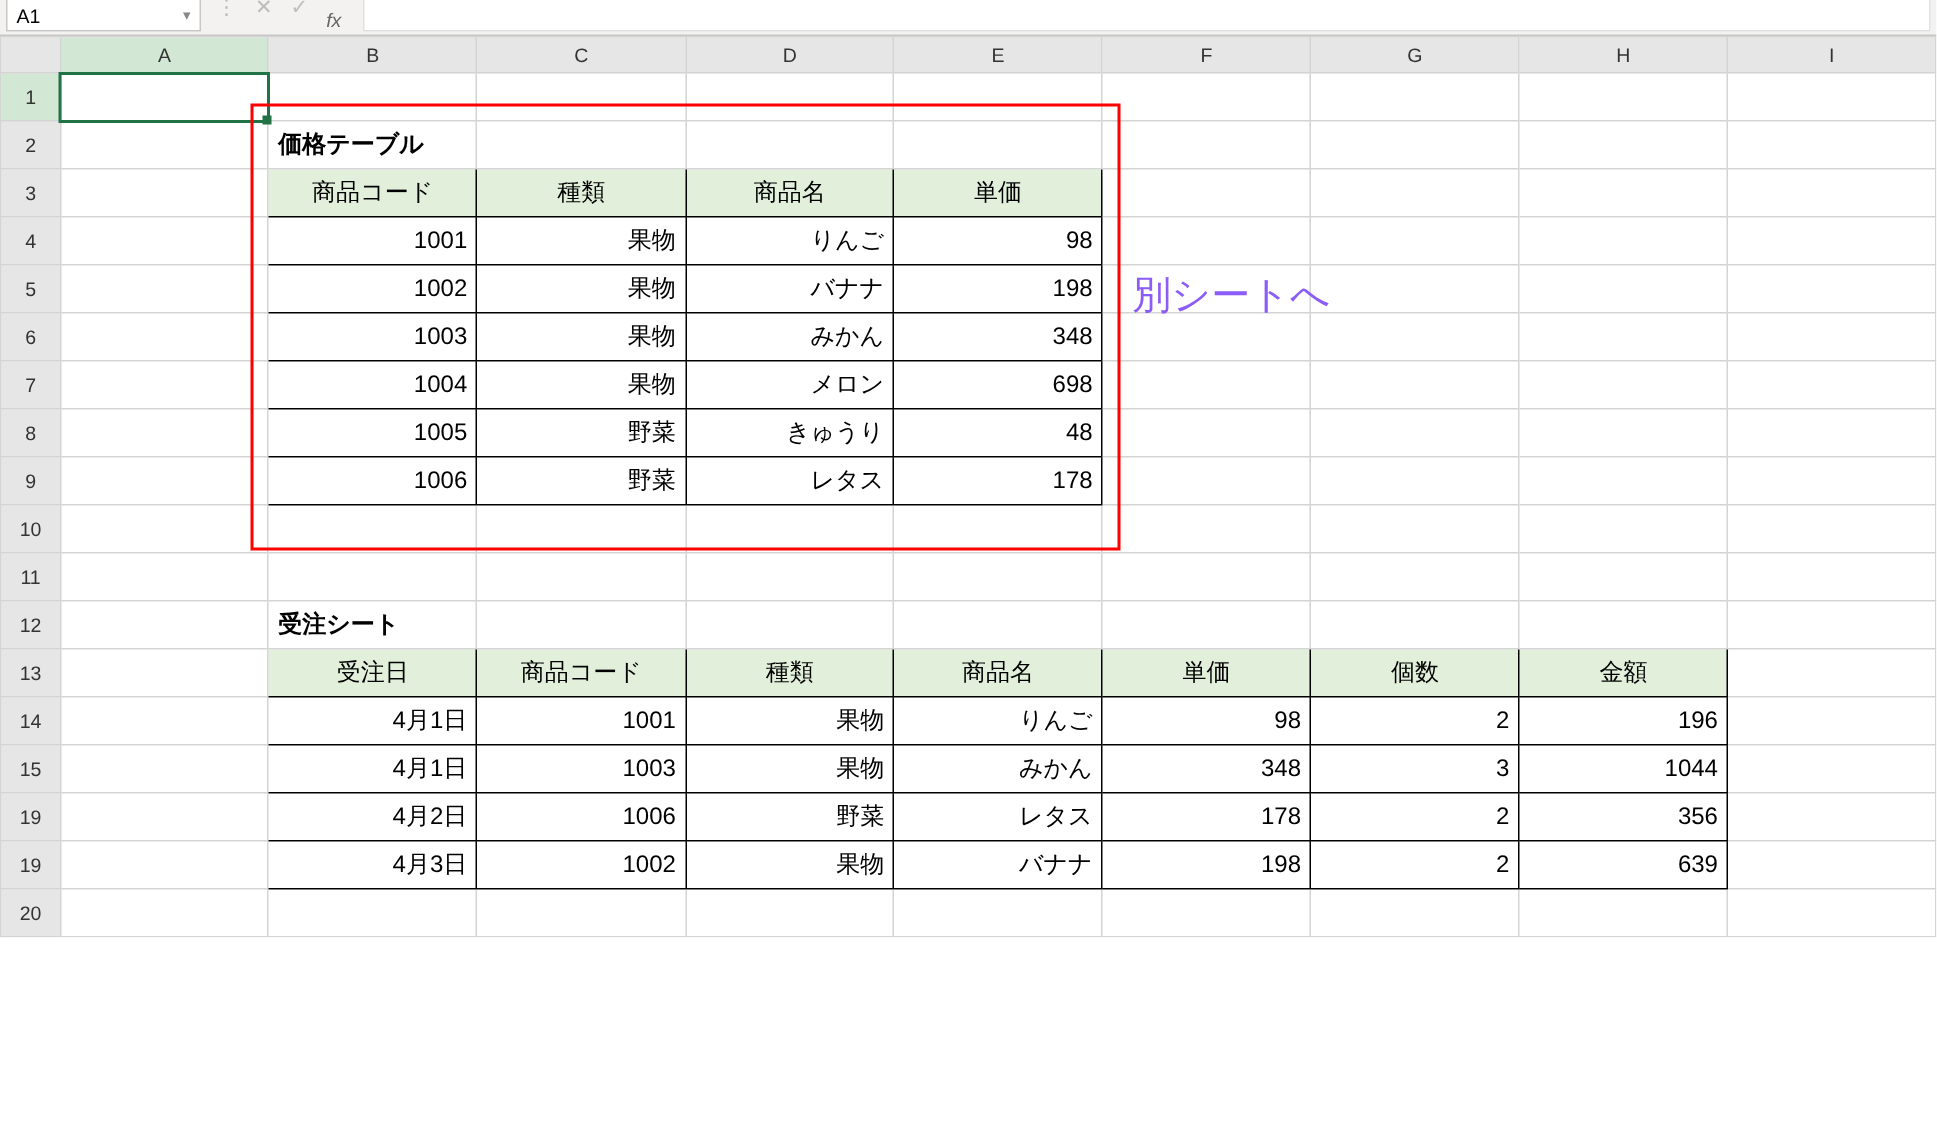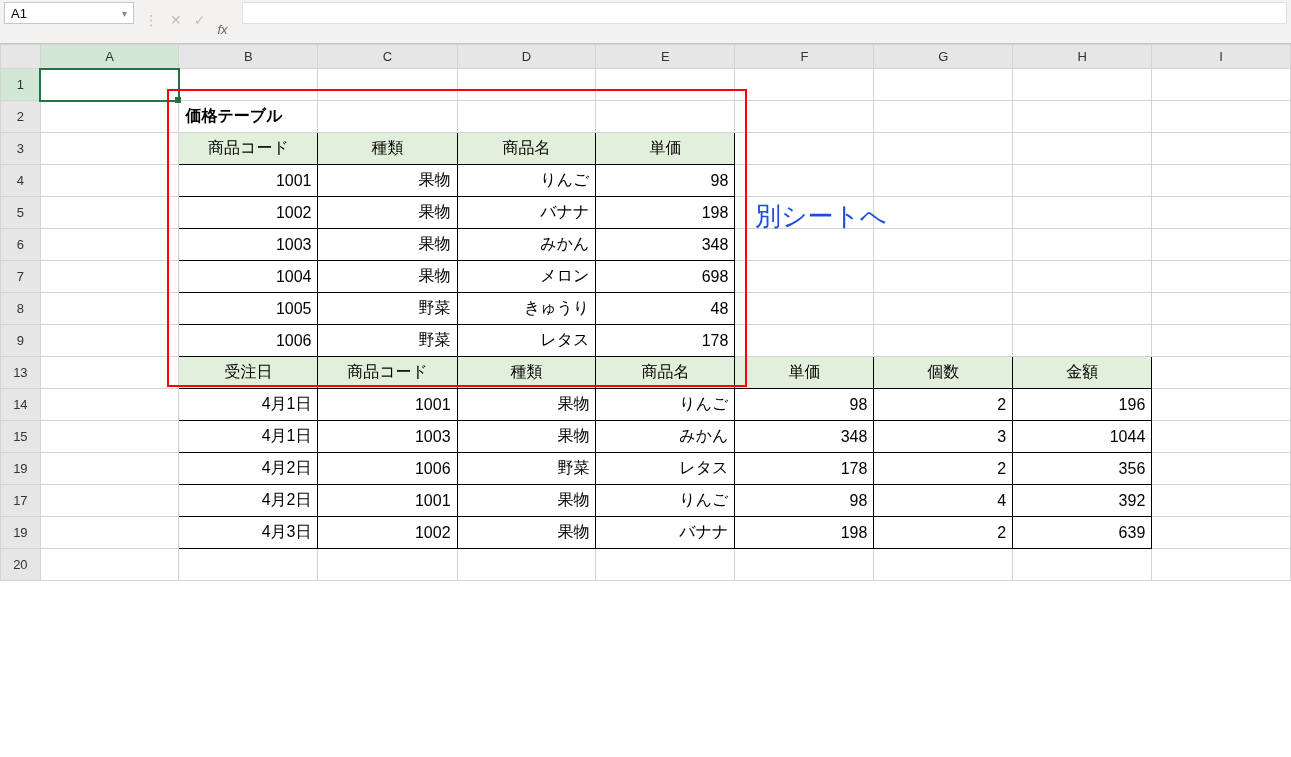--- a/index.html
+++ b/index.html
@@ -6,22 +6,22 @@
   html, body {
     margin: 0; padding: 0;
     font-family: "Meiryo", "Yu Gothic", Arial, sans-serif;
     font-size: 14px;
     background: #ffffff;
     color: #000;
     user-select: none;
   }
   .formula-bar {
     display: flex;
-    align-items: flex-start;
-    height: 44px;
+    align-items: flex-end;
+    height: 24px;
     background: #f3f2f1;
     border-bottom: 1px solid #c7c7c7;
     padding: 2px 4px;
   }
   .name-box {
     width: 130px;
     height: 22px;
     background: #fff;
     border: 1px solid #c7c7c7;
     display: flex;
@@ -118,21 +118,21 @@
   .hdr-active { background: #d2e8d4 !important; }
 
   .red-box {
     position: absolute;
     border: 2px solid #ff0000;
     pointer-events: none;
     z-index: 3;
   }
   .red-annot {
     position: absolute;
-    color: #1d4ed8;
+    color: #8b5cf6;
     font-size: 26px;
     z-index: 4;
     font-weight: normal;
     white-space: nowrap;
   }
 </style>
 </head>
 <body>
 
 <div class="formula-bar">
@@ -326,20 +326,58 @@
           </td>
           <td id="c_E_9" class="bt bb bl br">
             <div class="cell-inner ta-r">178</div>
           </td>
           <td id="c_F_9"></td>
           <td id="c_G_9"></td>
           <td id="c_H_9"></td>
           <td id="c_I_9"></td>
         </tr>
         <tr>
+          <th class="rowhdr">10</th>
+          <td id="c_A_10"></td>
+          <td id="c_B_10"></td>
+          <td id="c_C_10"></td>
+          <td id="c_D_10"></td>
+          <td id="c_E_10"></td>
+          <td id="c_F_10"></td>
+          <td id="c_G_10"></td>
+          <td id="c_H_10"></td>
+          <td id="c_I_10"></td>
+        </tr>
+        <tr>
+          <th class="rowhdr">11</th>
+          <td id="c_A_11"></td>
+          <td id="c_B_11"></td>
+          <td id="c_C_11"></td>
+          <td id="c_D_11"></td>
+          <td id="c_E_11"></td>
+          <td id="c_F_11"></td>
+          <td id="c_G_11"></td>
+          <td id="c_H_11"></td>
+          <td id="c_I_11"></td>
+        </tr>
+        <tr>
+          <th class="rowhdr">12</th>
+          <td id="c_A_12"></td>
+          <td id="c_B_12">
+            <div class="cell-inner ta-l bold-text">受注シート</div>
+          </td>
+          <td id="c_C_12"></td>
+          <td id="c_D_12"></td>
+          <td id="c_E_12"></td>
+          <td id="c_F_12"></td>
+          <td id="c_G_12"></td>
+          <td id="c_H_12"></td>
+          <td id="c_I_12"></td>
+        </tr>
+        <tr>
           <th class="rowhdr">13</th>
           <td id="c_A_13"></td>
           <td id="c_B_13" class="tbl-header-cell bt bb bl br">
             <div class="cell-inner ta-c">受注日</div>
           </td>
           <td id="c_C_13" class="tbl-header-cell bt bb bl br">
             <div class="cell-inner ta-c">商品コード</div>
           </td>
           <td id="c_D_13" class="tbl-header-cell bt bb bl br">
             <div class="cell-inner ta-c">種類</div>
@@ -428,46 +466,20 @@
           <td id="c_F_16" class="bt bb bl br">
             <div class="cell-inner ta-r">178</div>
           </td>
           <td id="c_G_16" class="bt bb bl br">
             <div class="cell-inner ta-r">2</div>
           </td>
           <td id="c_H_16" class="bt bb bl br">
             <div class="cell-inner ta-r">356</div>
           </td>
           <td id="c_I_16"></td>
-        </tr>
-        <tr>
-          <th class="rowhdr">17</th>
-          <td id="c_A_17"></td>
-          <td id="c_B_17" class="bt bb bl br">
-            <div class="cell-inner ta-r">4月2日</div>
-          </td>
-          <td id="c_C_17" class="bt bb bl br">
-            <div class="cell-inner ta-r">1001</div>
-          </td>
-          <td id="c_D_17" class="bt bb bl br">
-            <div class="cell-inner ta-r">果物</div>
-          </td>
-          <td id="c_E_17" class="bt bb bl br">
-            <div class="cell-inner ta-r">りんご</div>
-          </td>
-          <td id="c_F_17" class="bt bb bl br">
-            <div class="cell-inner ta-r">98</div>
-          </td>
-          <td id="c_G_17" class="bt bb bl br">
-            <div class="cell-inner ta-r">4</div>
-          </td>
-          <td id="c_H_17" class="bt bb bl br">
-            <div class="cell-inner ta-r">392</div>
-          </td>
-          <td id="c_I_17"></td>
         </tr>
         <tr>
           <th class="rowhdr">19</th>
           <td id="c_A_19"></td>
           <td id="c_B_19" class="bt bb bl br">
             <div class="cell-inner ta-r">4月3日</div>
           </td>
           <td id="c_C_19" class="bt bb bl br">
             <div class="cell-inner ta-r">1002</div>
           </td>

